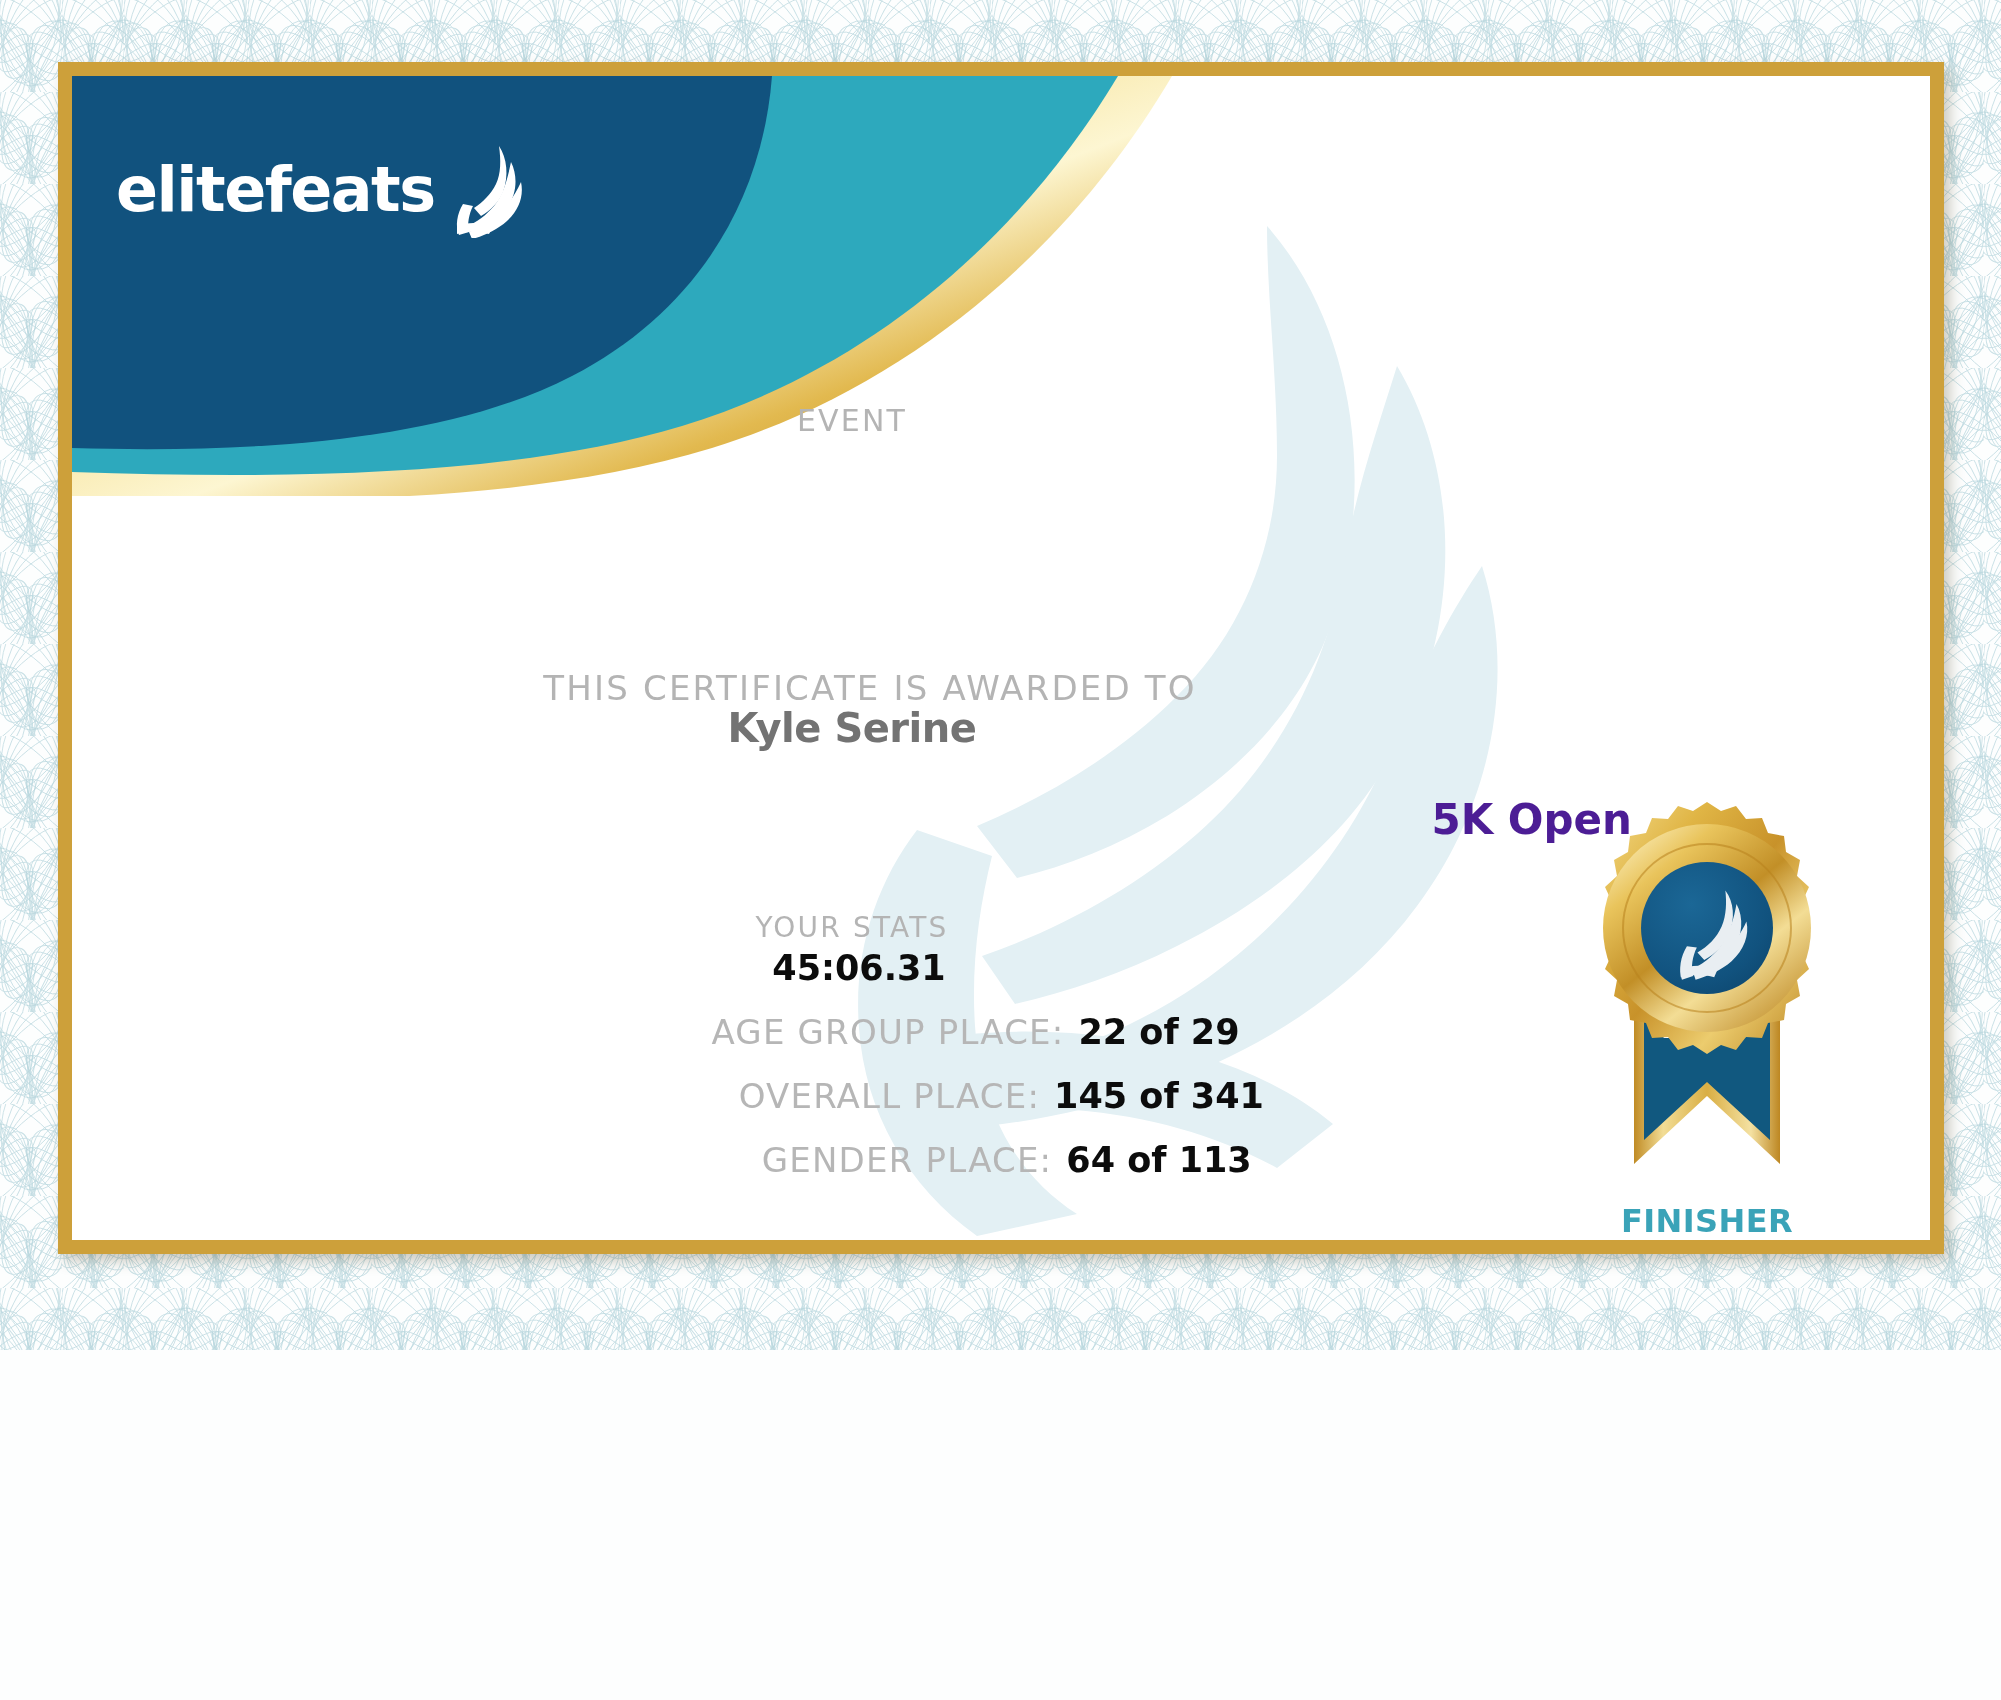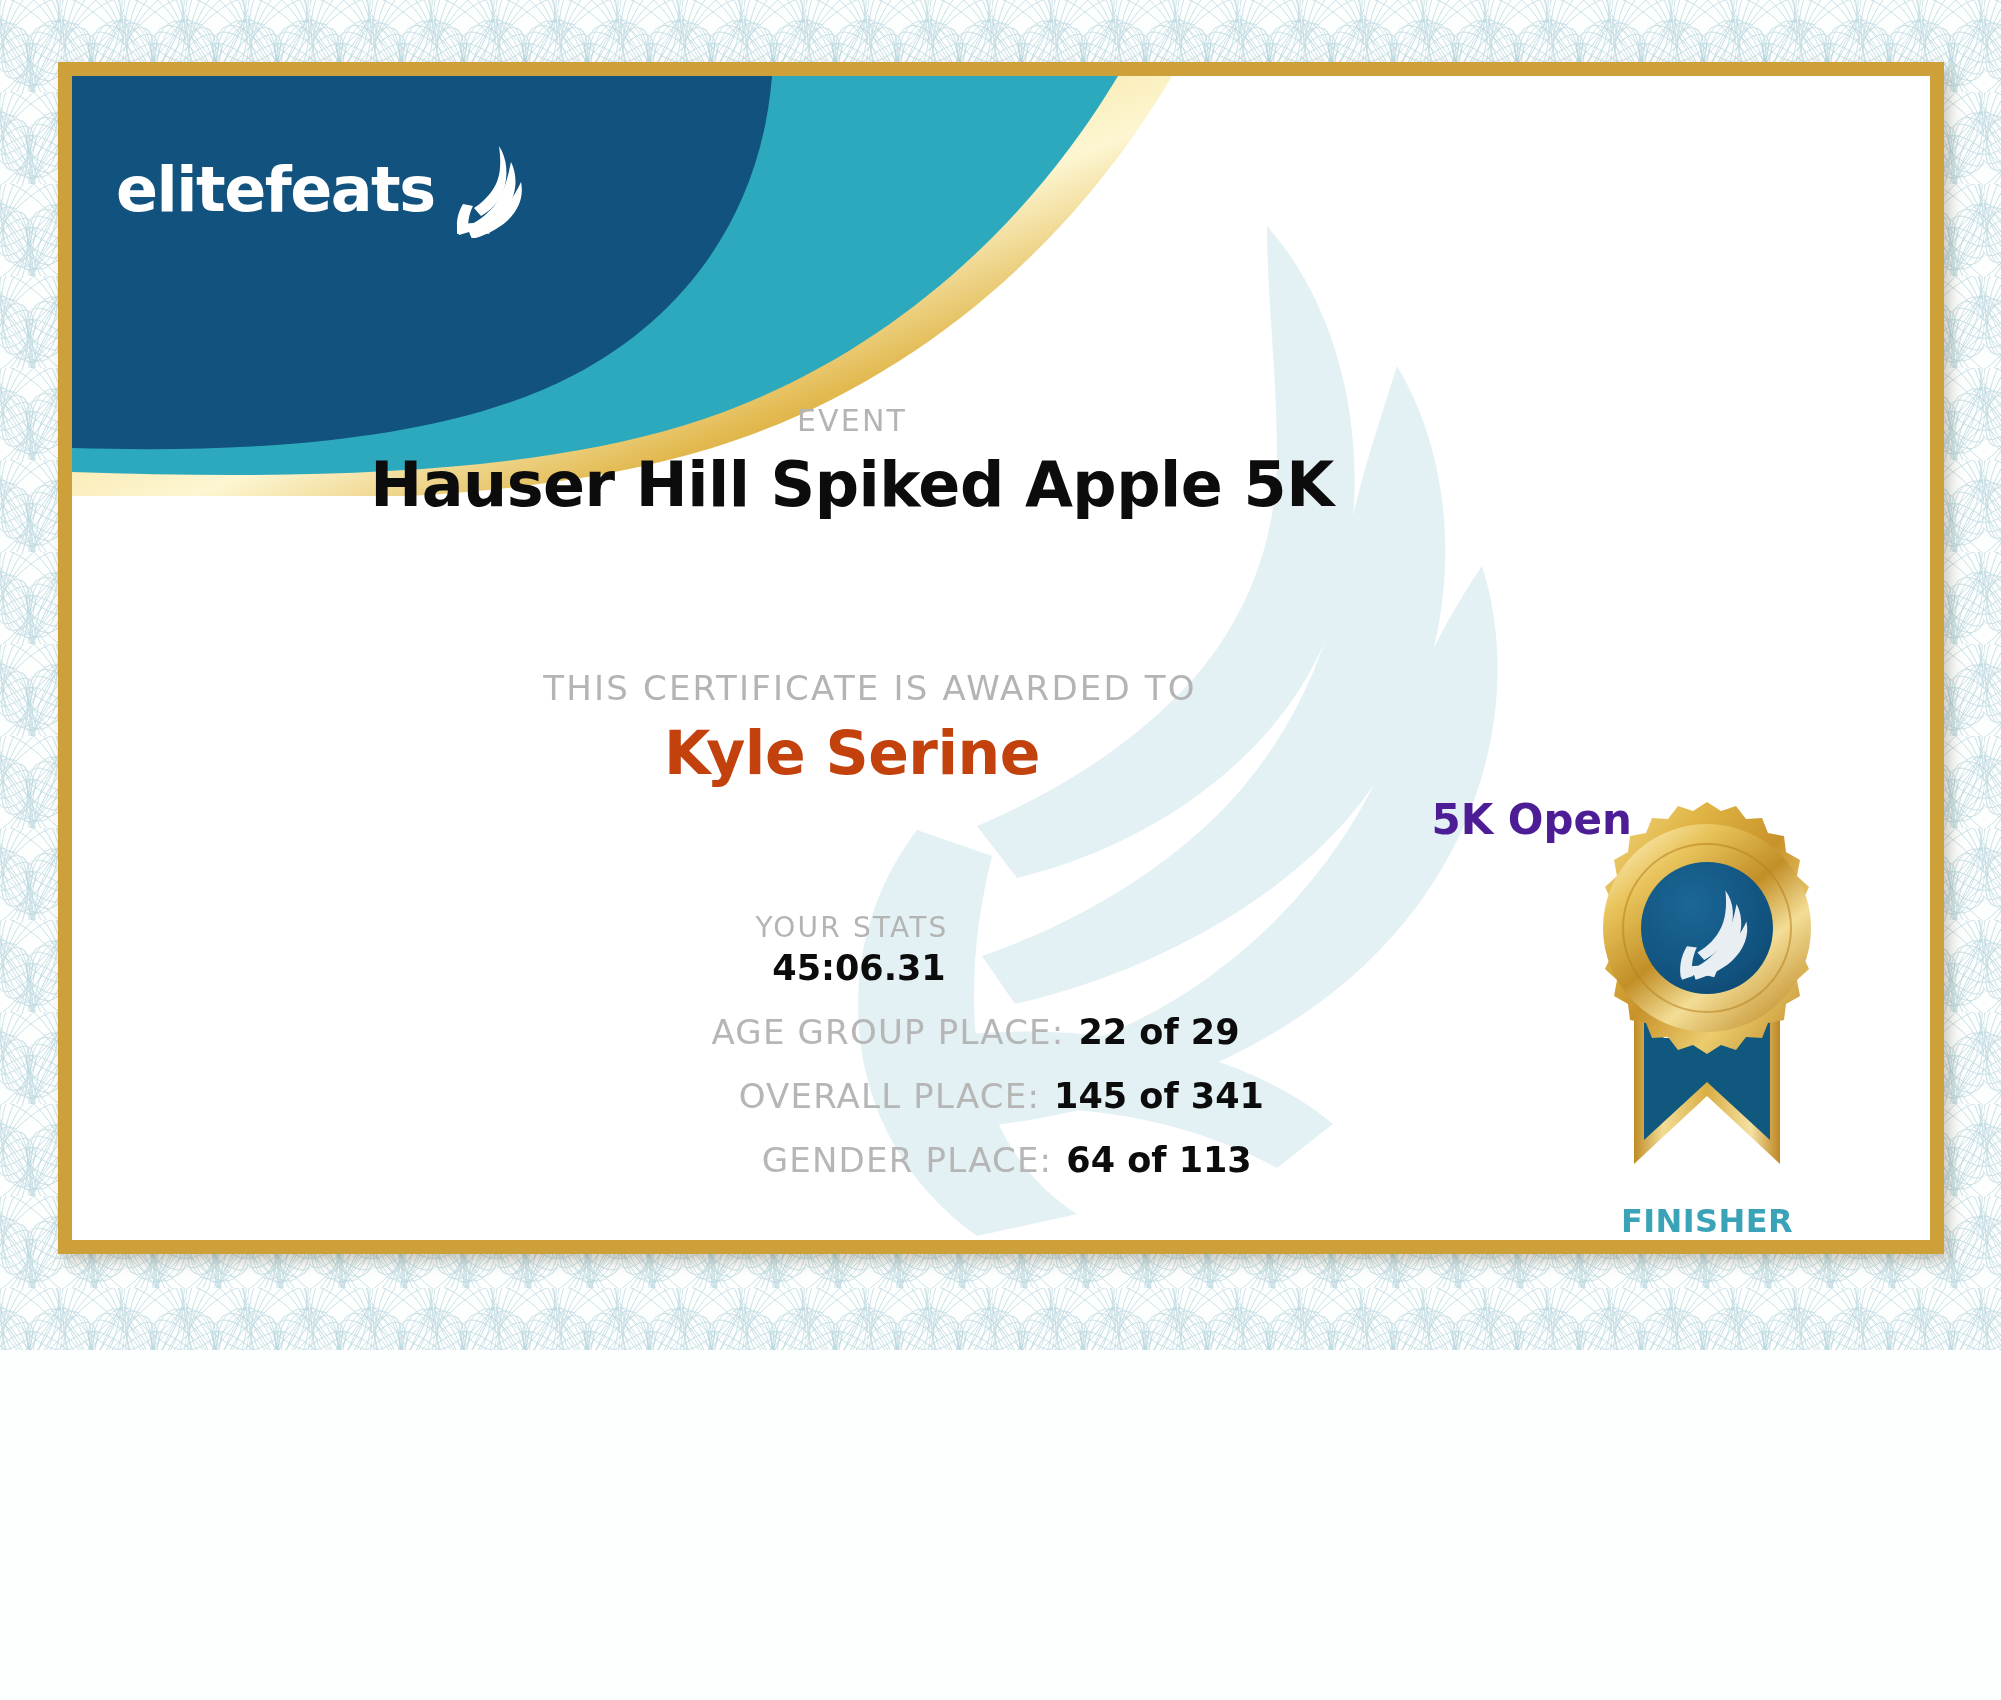--- a/index.html
+++ b/index.html
@@ -121,25 +121,25 @@
     font-family: "DejaVu Sans", sans-serif;
     font-size: 62px;
     font-weight: 700;
     color: #0c0c0c;
     letter-spacing: -0.5px;
   }
 
   #awarded-eyebrow { top: 545px; font-size: 34px; padding-left: 36px; }
 
   #recipient-name {
-    top: 595px;
-    font-family: "DejaVu Sans", sans-serif;
-    font-size: 60px;
-    font-weight: 700;
-    color: #c2410c;
+    top: 582px;
+    font-family: "DejaVu Sans", sans-serif;
+    font-size: 40px;
+    font-weight: 700;
+    color: #737373;
     letter-spacing: -0.5px;
   }
 
   #recipient-division {
     top: 672px;
     font-family: "DejaVu Sans", sans-serif;
     font-size: 42px;
     font-weight: 700;
     color: #4c1d95;
     text-align: right;
@@ -285,21 +285,20 @@
             <path d="M32 64 C28 72 26 82 28 90 L18 93 C14 84 16 72 22 62 Z"></path>
             <path d="M16 84 C26 80 40 80 52 84 L48 92 C38 89 26 89 16 92 Z"></path>
           </g>
         </svg>
       </div>
 
       <div id="content">
 
         <div class="center-col eyebrow" id="event-eyebrow">EVENT</div>
 
-        <div class="center-col" id="event-title">Hauser Hill Spiked Apple 5K</div>
 
         <div class="center-col eyebrow" id="awarded-eyebrow">THIS CERTIFICATE IS AWARDED TO</div>
 
         <div class="center-col" id="recipient-name">Kyle Serine</div>
 
         <div class="center-col" id="recipient-division">5K Open</div>
 
         <div class="center-col eyebrow" id="stats-eyebrow">YOUR STATS</div>
 
         <div id="stats-table">

